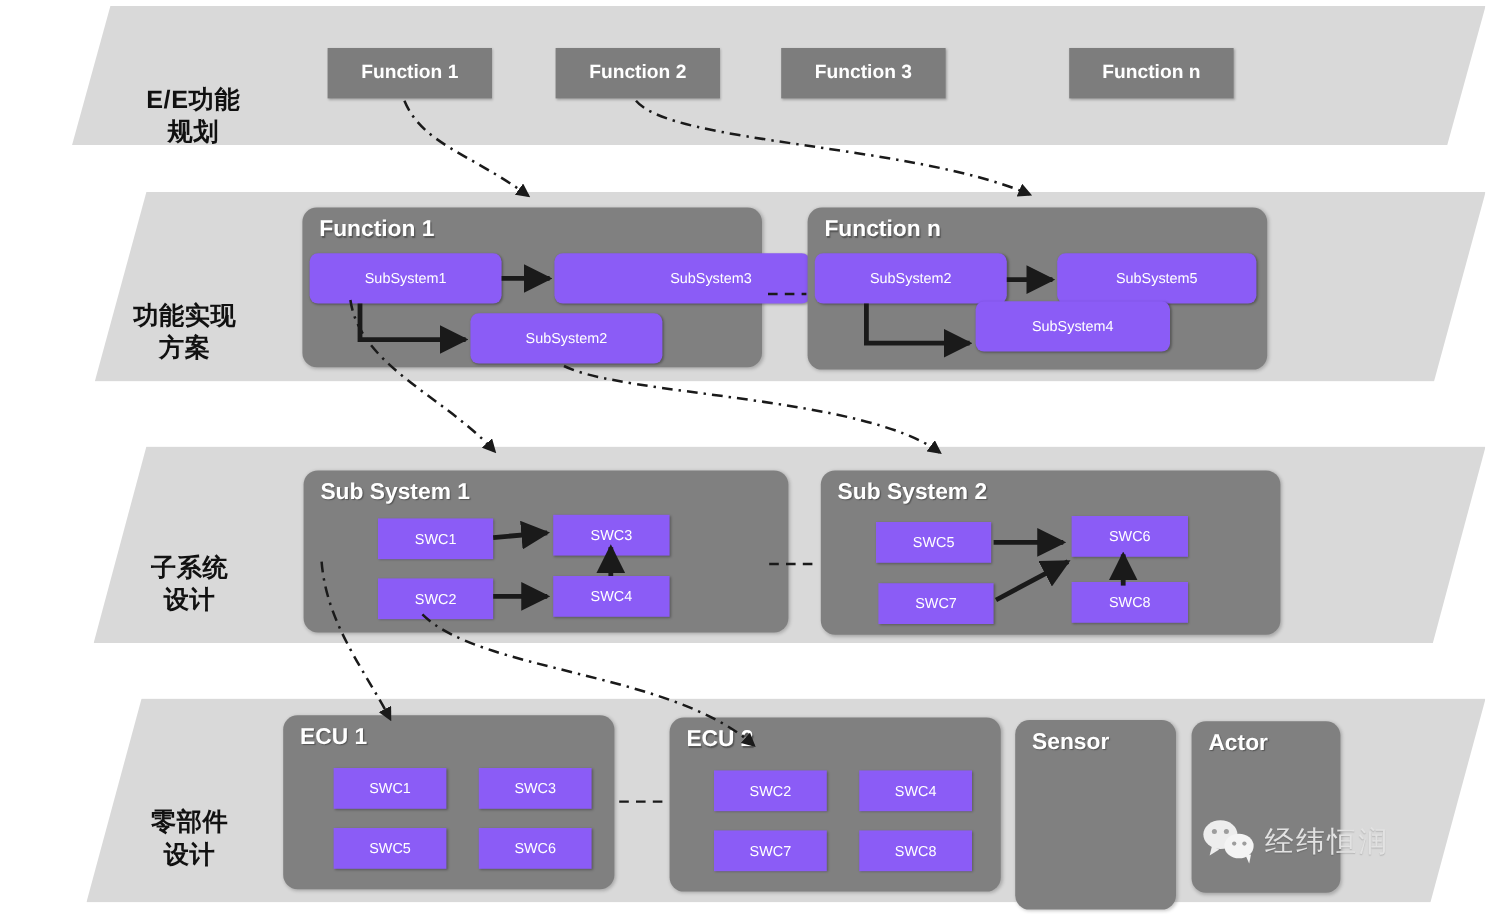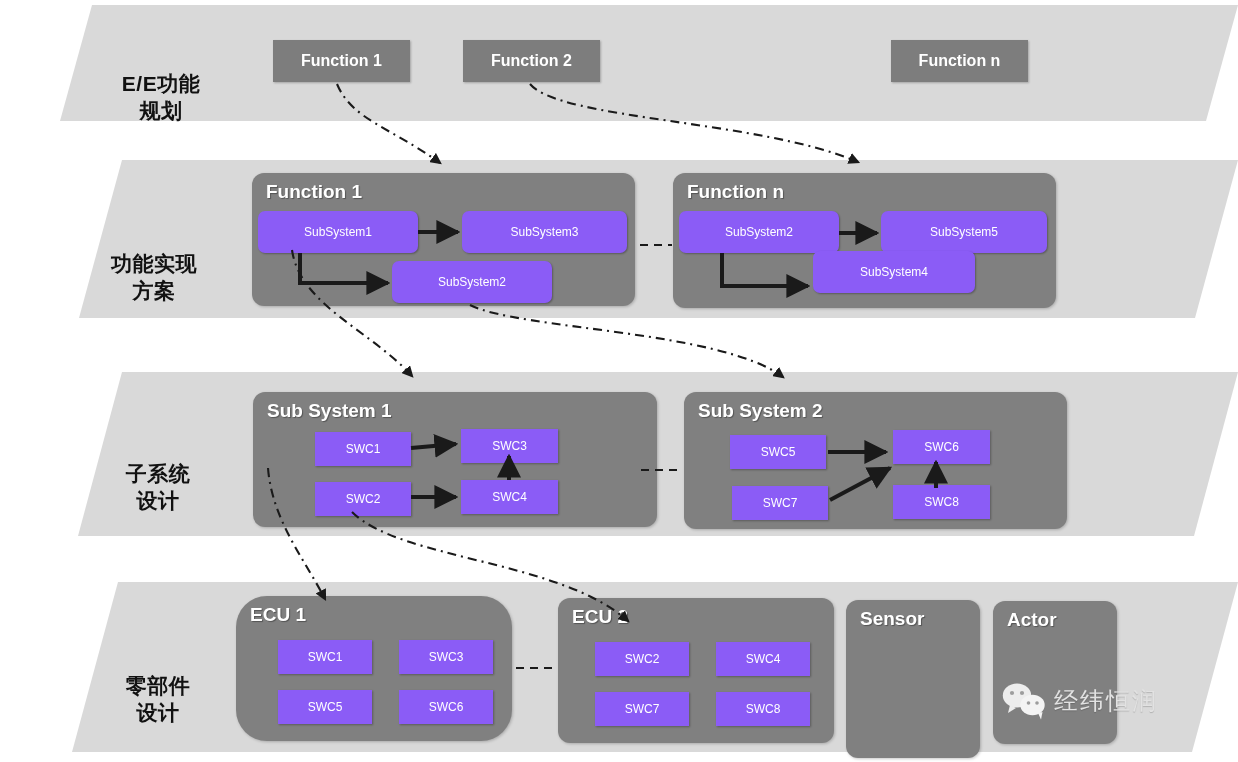--- a/index.html
+++ b/index.html
@@ -128,26 +128,27 @@
 规划</div>
   <div class="stage-label lbl-2">功能实现
 方案</div>
   <div class="stage-label lbl-3">子系统
 设计</div>
   <div class="stage-label lbl-4">零部件
 设计</div>
 
   <div class="fn-box" style="left:273px; top:40px; width:137px; height:42px;">Function 1</div>
   <div class="fn-box" style="left:463px; top:40px; width:137px; height:42px;">Function 2</div>
+  <div class="fn-box" style="left:651px; top:40px; width:137px; height:42px;">Function 3</div>
   <div class="fn-box" style="left:891px; top:40px; width:137px; height:42px;">Function n</div>
 
   <div class="group" style="left:252px; top:173px; width:383px; height:133px;">
     <div class="group-title plain-group-title">Function 1</div>
     <div class="node round" style="left:6px;  top:38px; width:160px; height:42px;">SubSystem1</div>
-    <div class="node round" style="left:210px; top:38px; width:165px; height:42px;">SubSystem3</div>
+    <div class="node round" style="left:210px; top:38px; width:165px; height:42px;padding-left:48px;">SubSystem3</div>
     <div class="node round" style="left:140px; top:88px; width:160px; height:42px;">SubSystem2</div>
   </div>
 
   <div class="group" style="left:673px; top:173px; width:383px; height:135px;">
     <div class="group-title plain-group-title">Function n</div>
     <div class="node round" style="left:6px;  top:38px; width:160px; height:42px;">SubSystem2</div>
     <div class="node round" style="left:208px; top:38px; width:166px; height:42px;">SubSystem5</div>
     <div class="node round" style="left:140px; top:78px; width:162px; height:42px;">SubSystem4</div>
   </div>
 
@@ -160,21 +161,21 @@
   </div>
 
   <div class="group" style="left:684px; top:392px; width:383px; height:137px;">
     <div class="group-title plain-group-title">Sub System 2</div>
     <div class="node sharp" style="left:46px;  top:43px; width:96px; height:34px;">SWC5</div>
     <div class="node sharp" style="left:209px; top:38px; width:97px; height:34px;">SWC6</div>
     <div class="node sharp" style="left:48px;  top:94px; width:96px; height:34px;">SWC7</div>
     <div class="node sharp" style="left:209px; top:93px; width:97px; height:34px;">SWC8</div>
   </div>
 
-  <div class="group" style="left:236px; top:596px; width:276px; height:145px;border-radius:31px;">
+  <div class="group" style="left:236px; top:596px; width:276px; height:145px;">
     <div class="group-title plain-group-title">ECU 1</div>
     <div class="node sharp" style="left:42px;  top:44px; width:94px; height:34px;">SWC1</div>
     <div class="node sharp" style="left:163px; top:44px; width:94px; height:34px;">SWC3</div>
     <div class="node sharp" style="left:42px;  top:94px; width:94px; height:34px;">SWC5</div>
     <div class="node sharp" style="left:163px; top:94px; width:94px; height:34px;">SWC6</div>
   </div>
 
   <div class="group" style="left:558px; top:598px; width:276px; height:145px;">
     <div class="group-title plain-group-title">ECU 2</div>
     <div class="node sharp" style="left:37px;  top:44px; width:94px; height:34px;">SWC2</div>

